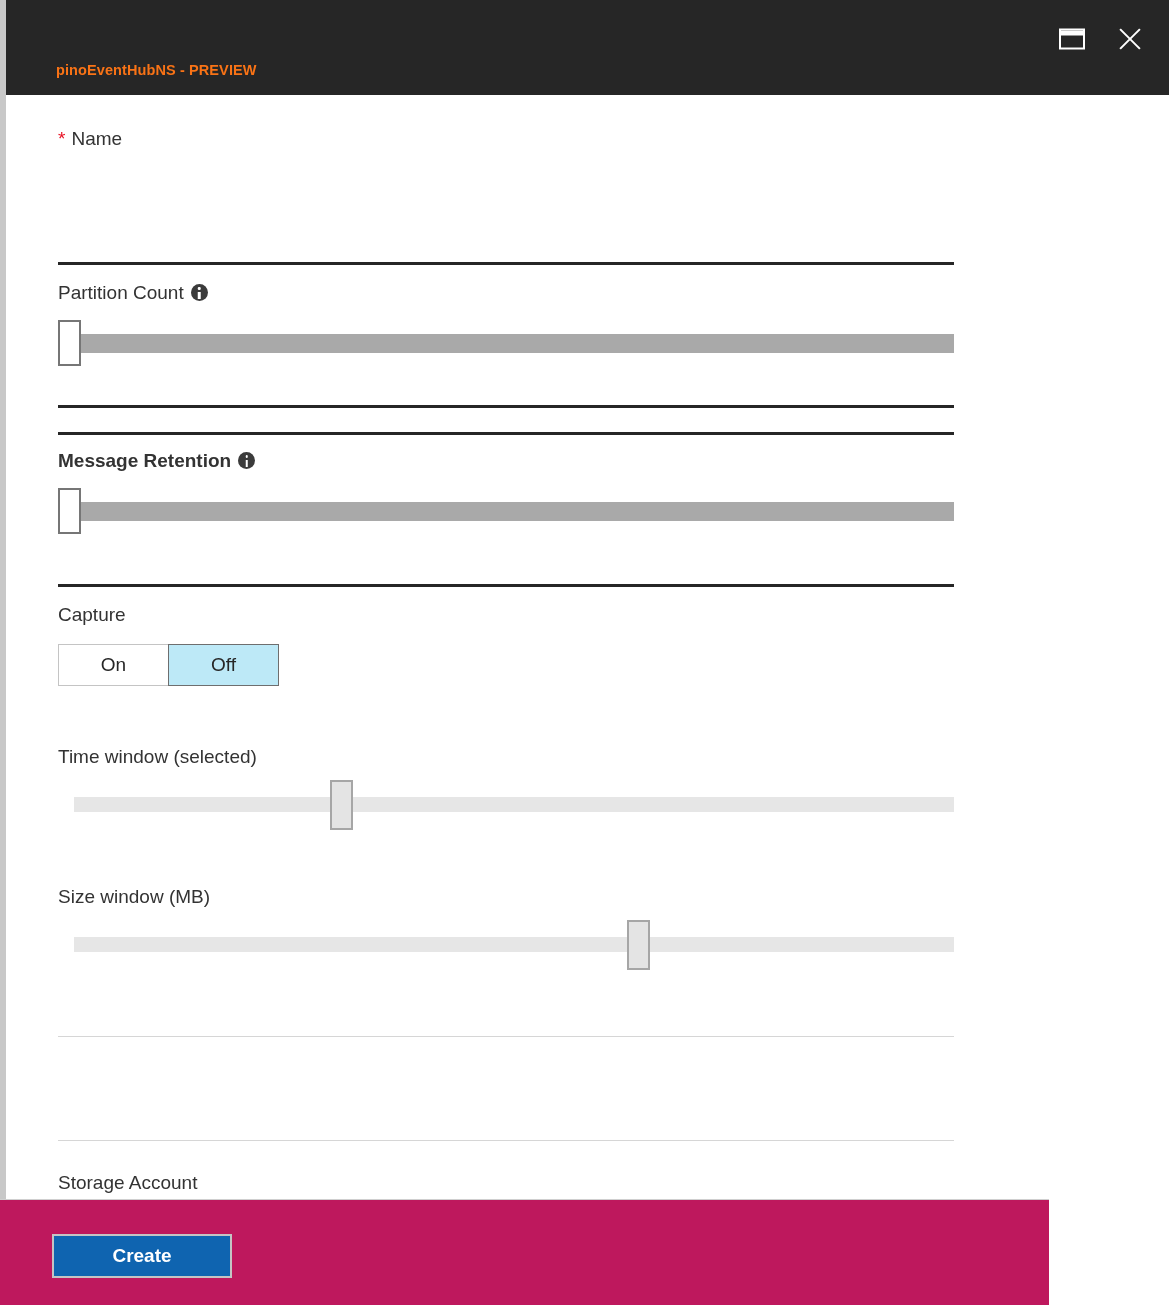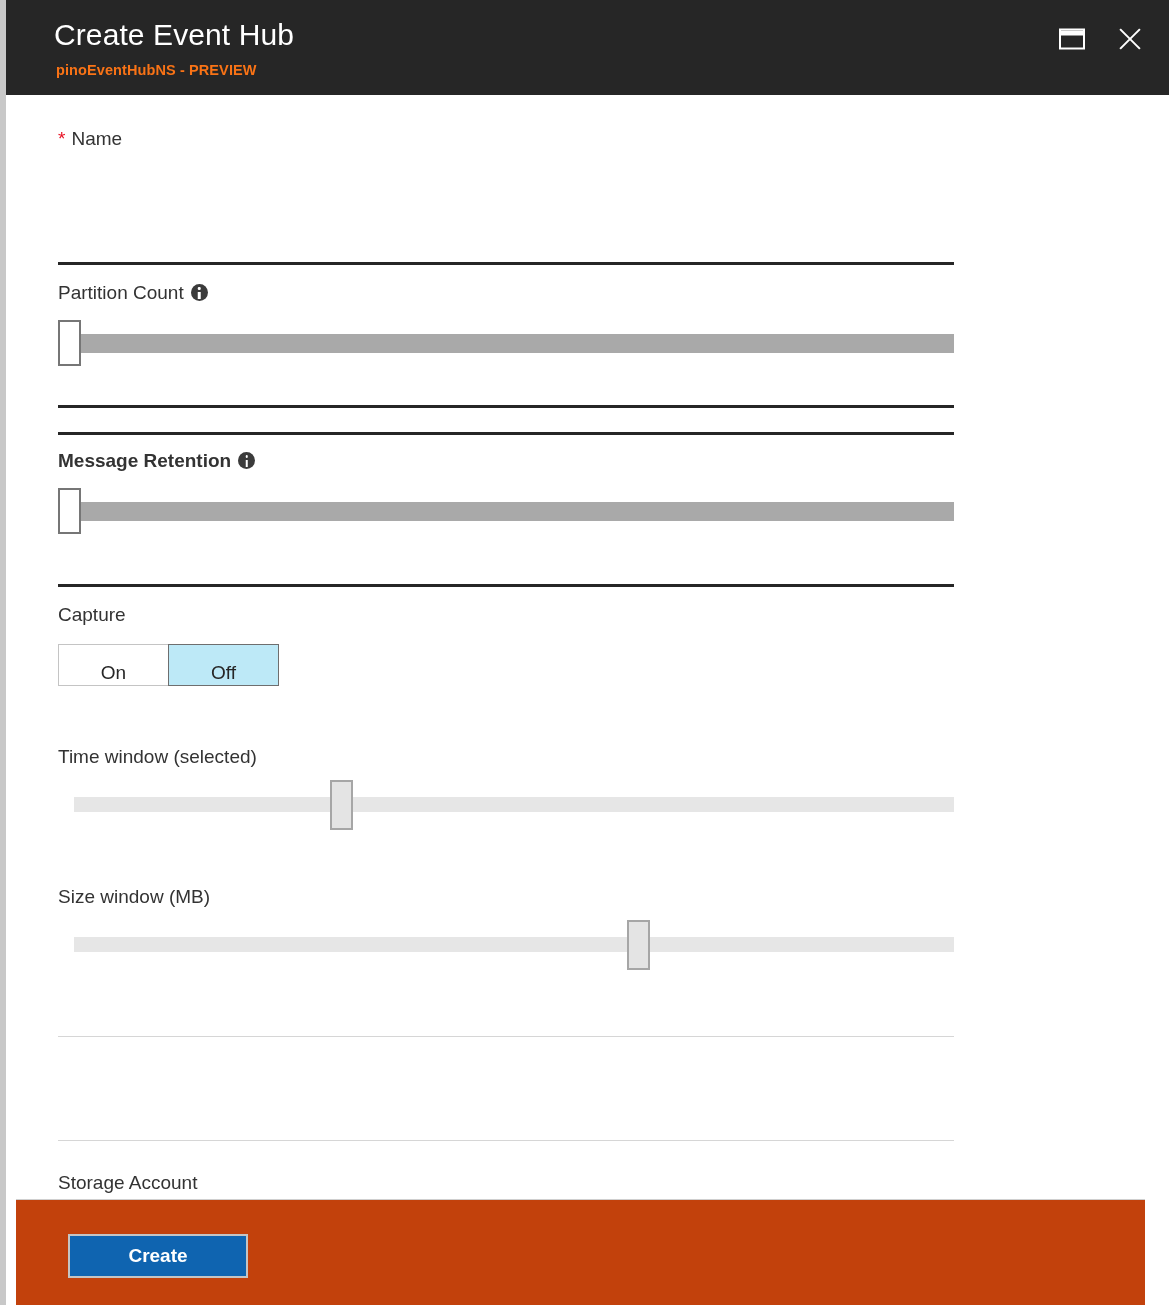--- a/index.html
+++ b/index.html
@@ -227,21 +227,21 @@
   .toggle-group { position: absolute; left: 52px; top: 549px; height: 42px; }
   .toggle-btn {
     float: left;
     width: 111px; height: 42px;
     background: #ffffff;
     border: 1px solid #c4c4c4;
     font-family: "Liberation Sans", sans-serif;
     font-size: 19px;
     color: #262626;
     cursor: pointer;
-    padding: 8px;
+    padding: 0;
     line-height: 40px;
   }
   .toggle-btn.selected {
     background: #bde9f7;
     border: 1px solid #6e6e6e;
     margin-left: -1px;
   }
 
   
   .picker-row {
@@ -260,24 +260,23 @@
     position: absolute; right: 14px; top: 30px;
     width: 18px; height: 18px;
     border-top: 2px solid #808080;
     border-right: 2px solid #808080;
     transform: rotate(45deg);
   }
 
   
   .footer {
     position: absolute; left: 0; top: 1199px;
-    width: 1129px; height: 106px;
-    background: #c2410c;
+    width: 1049px; height: 106px;
+    background: #be185d;
     border-top: 1px solid #cfcfcf;
-    margin-left: 16px;
   }
   .create-btn {
     position: absolute; left: 52px; top: 34px;
     width: 180px; height: 44px;
     background: #0f64b0;
     border: 2px solid #c4c4c4;
     color: #ffffff;
     font-family: "Liberation Sans", sans-serif;
     font-size: 19px;
     font-weight: bold;
@@ -288,21 +287,20 @@
 </head>
 <body>
 
 <div id="root">
 
   <div class="left-strip">
     <div class="left-strip-inner"></div>
   </div>
 
   <div class="header">
-    <div class="header-title">Create Event Hub</div>
     <div class="header-subtitle">pinoEventHubNS - PREVIEW</div>
 
     <button class="win-btn win-maximize">
       <span class="maximize-glyph"></span>
     </button>
     <button class="win-btn win-close">
       <span class="close-glyph"></span>
     </button>
   </div>
 

